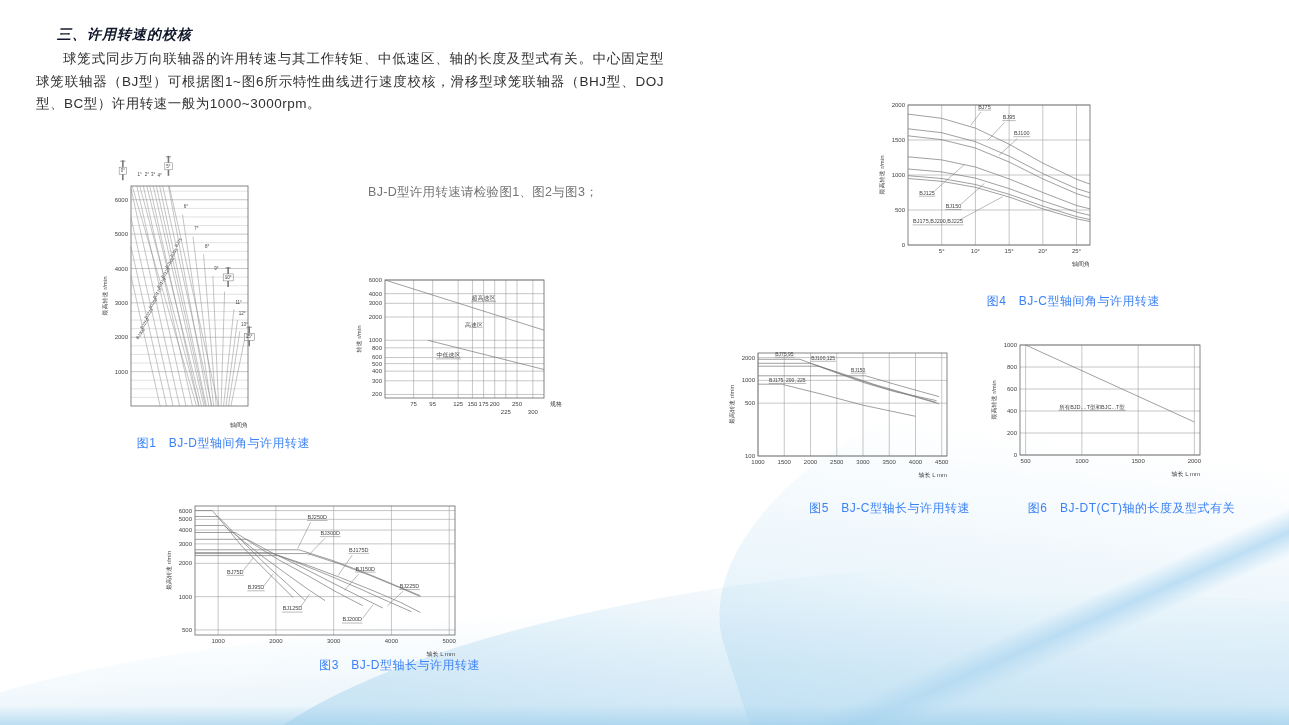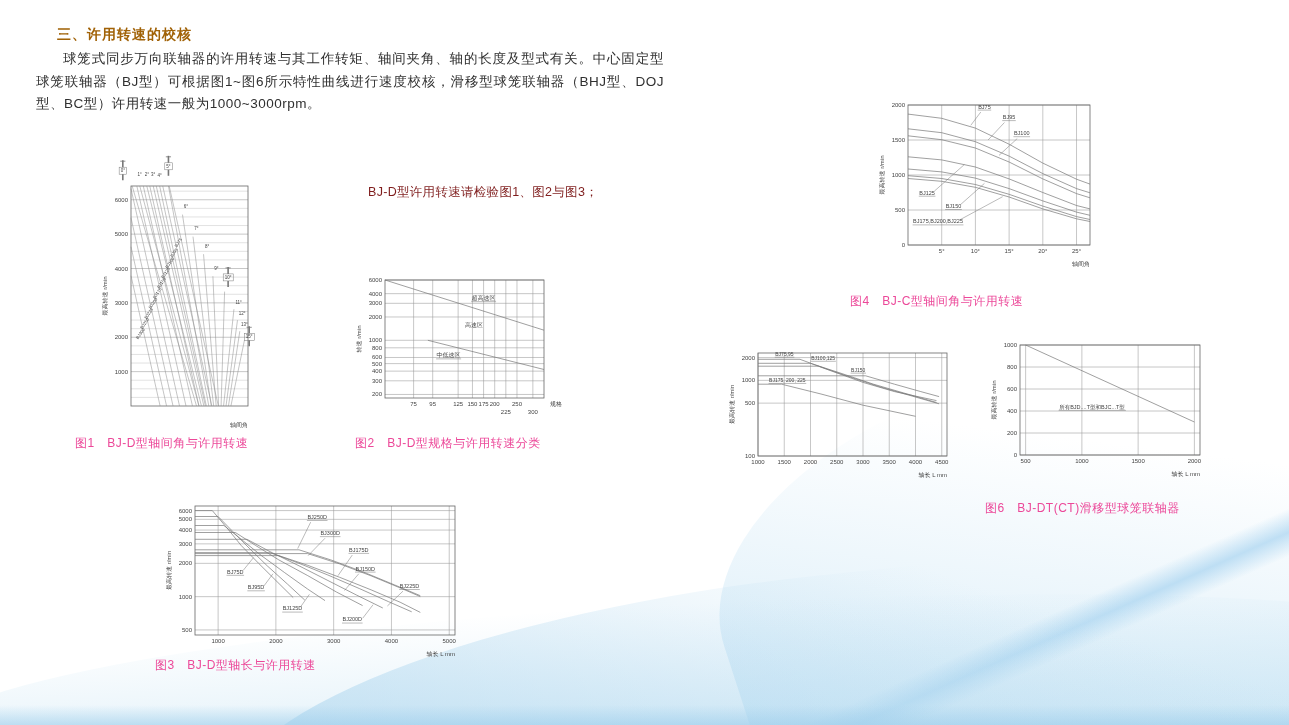--- a/index.html
+++ b/index.html
@@ -19,42 +19,42 @@
       transform:rotate(-24deg);}
   .w4{position:absolute;right:-190px;bottom:-60px;width:760px;height:430px;
       background:linear-gradient(205deg,rgba(222,240,251,0) 32%,rgba(205,231,246,.85) 82%);
       transform:rotate(-18deg);border-radius:40%;}
   .w5{position:absolute;bottom:-6px;left:0;width:100%;height:26px;
       background:linear-gradient(to top,#9fcfec,rgba(210,234,249,0));opacity:.8;}
 
   .title{position:absolute;left:57px;top:26px;font-size:14px;font-weight:bold;letter-spacing:1px;}
   .para{position:absolute;left:36px;top:48px;width:628px;font-size:13.5px;line-height:1.68;
         text-align:justify;text-indent:2em;color:#303030;letter-spacing:.5px;}
-  .note{position:absolute;font-size:12.5px;line-height:1.7;color:#7f1d1d;letter-spacing:.3px;}
+  .note{position:absolute;font-size:12.5px;line-height:1.7;color:#737373;letter-spacing:.3px;}
   .fig{position:absolute;}
   .fig svg{display:block;overflow:visible;}
-  .cap{margin-top:2px;text-align:left;font-size:12px;color:#ec4899;letter-spacing:.5px;white-space:nowrap;}
+  .cap{margin-top:2px;text-align:right;font-size:12px;color:#3b82f6;letter-spacing:.5px;white-space:nowrap;}
 </style>
 </head>
 <body>
 
 <div class="page">
 
   <div class="deco">
     <div class="w4"></div>
     <div class="w3"></div>
     <div class="w1"></div>
     <div class="w2"></div>
     <div class="w5"></div>
   </div>
 
   <div class="content">
-    <div class="title" style="color:#a16207;">三、许用转速的校核</div>
-
-    <div class="para">球笼式同步万向联轴器的许用转速与其工作转矩、轴间夹角、轴的长度及型式有关。中心固定型球笼联轴器（BJ型）可根据图1~图6所示特性曲线进行速度校核，滑移型球笼联轴器（BHJ型、DOJ型、BC型）许用转速一般为1000~3000rpm。</div>
+    <div class="title" style="color:#0f172a;font-style:italic;">三、许用转速的校核</div>
+
+    <div class="para">球笼式同步万向联轴器的许用转速与其工作转矩、中低速区、轴的长度及型式有关。中心固定型球笼联轴器（BJ型）可根据图1~图6所示特性曲线进行速度校核，滑移型球笼联轴器（BHJ型、DOJ型、BC型）许用转速一般为1000~3000rpm。</div>
 
     <div class="note" style="left:368px;top:182px;">
       <div>BJ-D型许用转速请检验图1、图2与图3；</div>
     </div>
 
     <div class="note" style="left:903px;top:551px;">
     </div>
 
     <div class="fig" style="left:75px;top:150px;width:235px;">
       <svg width="235" height="283">
@@ -208,21 +208,20 @@
           <text x="195" y="138" text-anchor="start" font-size="6" fill="#444">规格</text>
           <text x="6" y="71" font-size="6" fill="#444" text-anchor="middle" transform="rotate(-90 6 71)">转速 r/min</text>
           <polyline points="30.0,12.0 189.0,62.2" fill="none" stroke="#777" stroke-width="0.7"></polyline>
           <polyline points="72.9,72.3 189.0,101.5" fill="none" stroke="#777" stroke-width="0.7"></polyline>
           <text x="128.57999999999998" y="32.06" font-size="6" fill="#444" text-anchor="middle">超高速区</text>
           <line x1="116.08000183105469" y1="33.66000137329102" x2="141.0800018310547" y2="33.66000137329102" stroke="#666" stroke-width="0.45"></line>
           <text x="119.04" y="59.2" font-size="6" fill="#444" text-anchor="middle">高速区</text>
           <text x="93.6" y="89.29" font-size="6" fill="#444" text-anchor="middle">中低速区</text>
           <line x1="81.0999984741211" y1="90.89000091552734" x2="106.0999984741211" y2="90.89000091552734" stroke="#666" stroke-width="0.45"></line>
         </svg>
-      <div class="cap">图2　BJ-D型规格与许用转速分类</div>
     </div>
 
     <div class="fig" style="left:155px;top:493px;width:325px;">
       <svg width="325" height="164">
           <line x1="40" x2="300" y1="136.93907462993081" y2="136.93907462993081" stroke="#999" stroke-width="0.55"></line>
           <text x="37" y="138.93907462993081" text-anchor="end" font-size="6" fill="#444">500</text>
           <line x1="40" x2="300" y1="103.64419058930595" y2="103.64419058930595" stroke="#999" stroke-width="0.55"></line>
           <text x="37" y="105.64419058930595" text-anchor="end" font-size="6" fill="#444">1000</text>
           <line x1="40" x2="300" y1="70.34930654868108" y2="70.34930654868108" stroke="#999" stroke-width="0.55"></line>
           <text x="37" y="72.34930654868108" text-anchor="end" font-size="6" fill="#444">2000</text>
@@ -377,20 +376,21 @@
           <polyline points="38.0,51.2 61.6,51.2 101.0,61.0 143.0,72.2 195.5,83.3" fill="none" stroke="#777" stroke-width="0.7"></polyline>
           <text x="64.46000000000001" y="22.575000000000003" font-size="5" fill="#444" text-anchor="middle">BJ75,95</text>
           <line x1="54.780311584472656" y1="24.175000762939455" x2="74.34671783447266" y2="24.175000762939455" stroke="#666" stroke-width="0.45"></line>
           <text x="103.205" y="26.694999999999993" font-size="5" fill="#444" text-anchor="middle">BJ100,125</text>
           <line x1="90.74406433105469" y1="28.29499969482422" x2="115.87199401855469" y2="28.29499969482422" stroke="#666" stroke-width="0.45"></line>
           <text x="138.17000000000002" y="38.540000000000006" font-size="5" fill="#444" text-anchor="middle">BJ150</text>
           <line x1="130.5762481689453" y1="40.140000915527345" x2="145.9727325439453" y2="40.140000915527345" stroke="#666" stroke-width="0.45"></line>
           <text x="67.295" y="48.84" font-size="5" fill="#444" text-anchor="middle">BJ175, 200, 225</text>
           <line x1="48.58406066894531" y1="50.44000015258789" x2="86.22175598144531" y2="50.44000015258789" stroke="#666" stroke-width="0.45"></line>
         </svg>
+      <div class="cap">图5　BJ-C型轴长与许用转速</div>
     </div>
 
     <div class="fig" style="left:985px;top:333px;width:250px;">
       <svg width="250" height="165">
           <line x1="35" x2="215" y1="122" y2="122" stroke="#999" stroke-width="0.55"></line>
           <text x="32" y="124" text-anchor="end" font-size="6" fill="#444">0</text>
           <line x1="35" x2="215" y1="100" y2="100" stroke="#999" stroke-width="0.55"></line>
           <text x="32" y="102" text-anchor="end" font-size="6" fill="#444">200</text>
           <line x1="35" x2="215" y1="78" y2="78" stroke="#999" stroke-width="0.55"></line>
           <text x="32" y="80" text-anchor="end" font-size="6" fill="#444">400</text>
@@ -408,16 +408,16 @@
           <text x="153.125" y="130" text-anchor="middle" font-size="6" fill="#444">1500</text>
           <line y1="12" y2="122" x1="209.375" x2="209.375" stroke="#999" stroke-width="0.55"></line>
           <text x="209.375" y="130" text-anchor="middle" font-size="6" fill="#444">2000</text>
           <rect x="35" y="12" width="180" height="110" fill="none" stroke="#666" stroke-width="0.8"></rect>
           <text x="215" y="143" text-anchor="end" font-size="6" fill="#444">轴长 L mm</text>
           <text x="11" y="67" font-size="6" fill="#444" text-anchor="middle" transform="rotate(-90 11 67)">最高转速 r/min</text>
           <polyline points="40.6,12.0 209.4,89.0" fill="none" stroke="#777" stroke-width="0.7"></polyline>
           <text x="107" y="75.80000000000001" font-size="5.5" fill="#444" text-anchor="middle">所有BJD....T型和BJC...T型</text>
           <line x1="73.6484375" y1="77.4000030517578" x2="140.844970703125" y2="77.4000030517578" stroke="#666" stroke-width="0.45"></line>
         </svg>
-      <div class="cap">图6　BJ-DT(CT)滑移型球笼联轴器</div>
+      <div class="cap">图6　BJ-DT(CT)轴的长度及型式有关</div>
     </div>
   </div>
 </div>
 
 </body></html>

